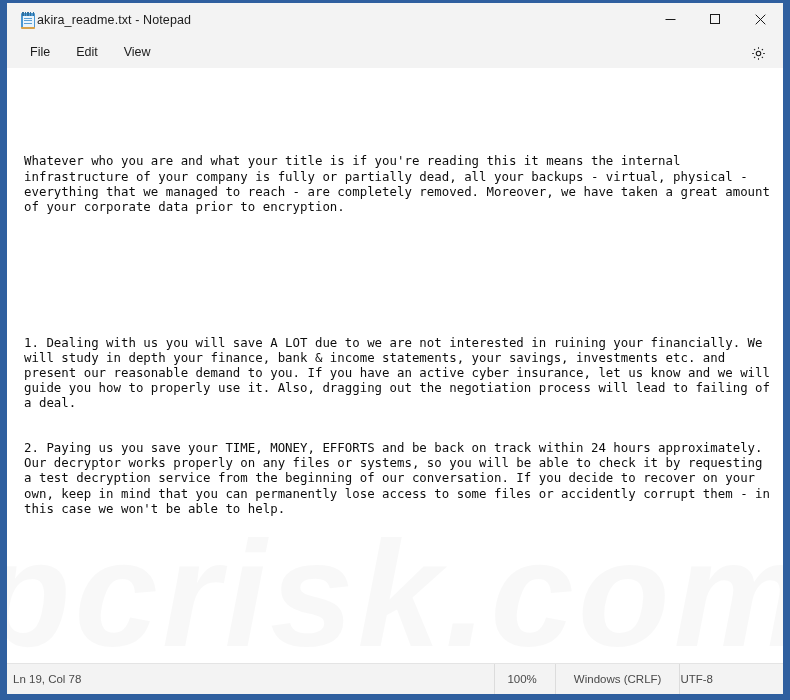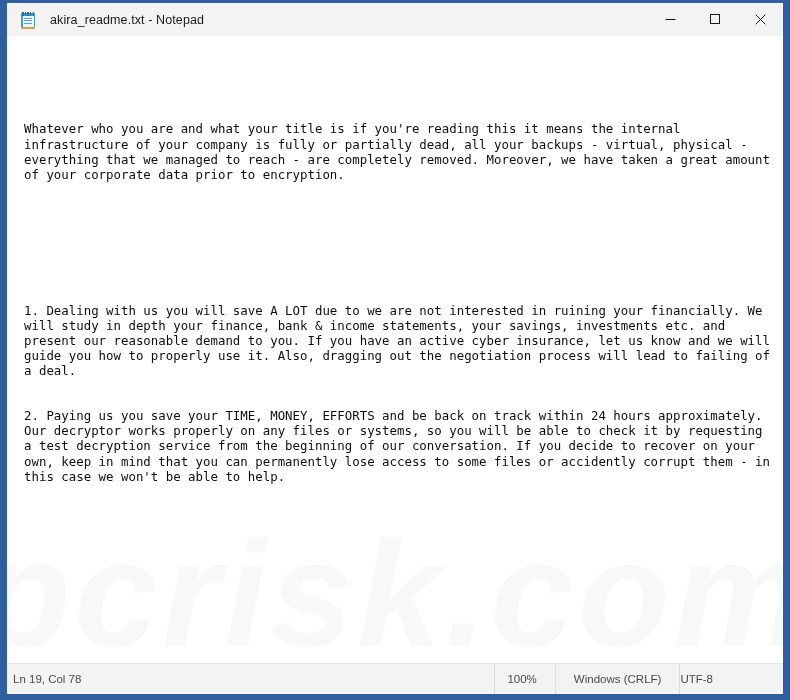--- a/index.html
+++ b/index.html
@@ -45,21 +45,20 @@
     flex: 0 0 33px;
     background: #f3f3f3;
     display: flex;
     align-items: center;
     position: relative;
   }
   .title-left {
     display: flex;
     align-items: center;
     padding-left: 13px;
-    gap: 13px;
   }
   .app-icon {
     width: 17px;
     height: 18px;
     position: relative;
     flex: 0 0 auto;
   }
   .app-icon .pad {
     position: absolute;
     left: 1px; top: 2px;
@@ -253,20 +252,31 @@
         </div>
         <div class="win-btn">
           <svg width="11" height="11" viewBox="0 0 11 11">
               <line x1="0.7" y1="0.7" x2="10.3" y2="10.3" stroke="currentColor" stroke-width="1"></line>
               <line x1="10.3" y1="0.7" x2="0.7" y2="10.3" stroke="currentColor" stroke-width="1"></line>
             </svg>
         </div>
       </div>
     </div>
 
+    <div class="menubar">
+      <div class="menu-item">File</div>
+      <div class="menu-item">Edit</div>
+      <div class="menu-item">View</div>
+      <div class="gear-btn">
+        <svg width="15" height="15" viewBox="0 0 16 16" fill="none" stroke="currentColor" stroke-width="1.1">
+          <circle cx="8" cy="8" r="2.4"></circle>
+          <path d="M8 1.3v1.7M8 13v1.7M14.7 8h-1.7M3 8H1.3M12.74 3.26l-1.2 1.2M4.46 11.54l-1.2 1.2M12.74 12.74l-1.2-1.2M4.46 4.46l-1.2-1.2"></path>
+        </svg>
+      </div>
+    </div>
 
     <div class="editor-wrap">
       <div class="watermark">
         <span>pcrisk.com</span>
       </div>
       <div class="editor">
         <div class="line"></div>
         <div class="line">Whatever who you are and what your title is if you're reading this it means the internal infrastructure of your company is fully or partially dead, all your backups - virtual, physical - everything that we managed to reach - are completely removed. Moreover, we have taken a great amount of your corporate data prior to encryption.</div>
         <div class="line"></div>
         <div class="line"></div>

